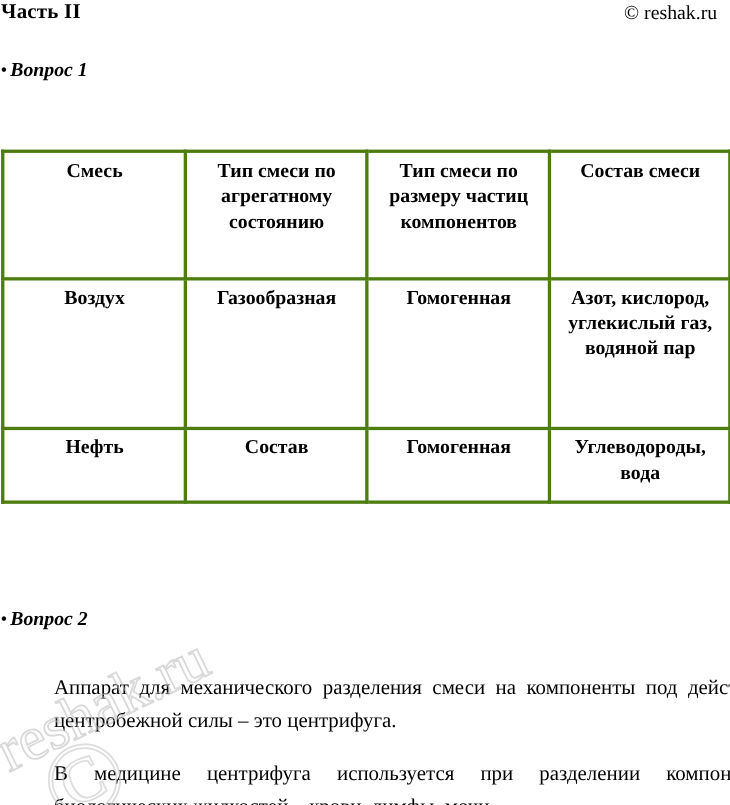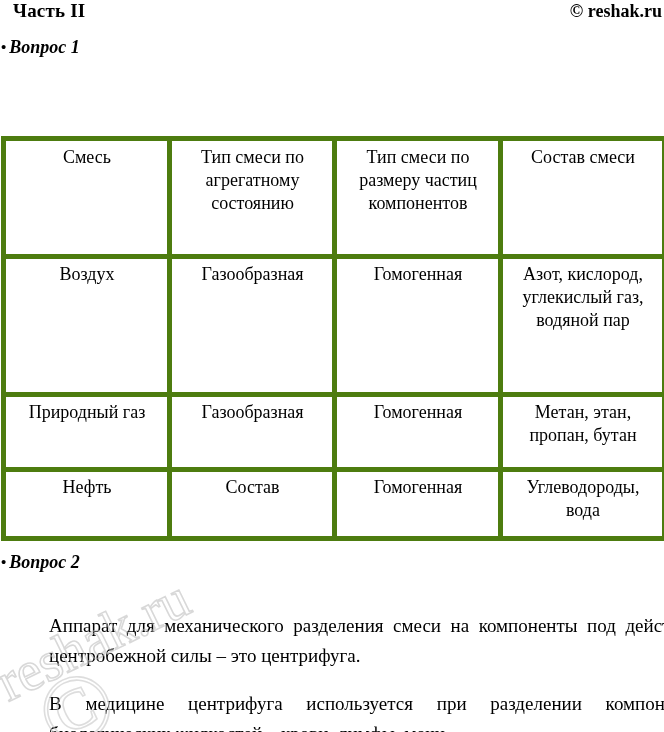--- a/index.html
+++ b/index.html
@@ -47,47 +47,47 @@
     height: 28px;
     display: flex;
     align-items: flex-start;
     justify-content: space-between;
   }
   .part-title {
     font-size: 19px;
     font-weight: bold;
     line-height: 22px;
     letter-spacing: 0.2px;
-    padding-left: 13px;
+    padding-left: 1px;
   }
   .copyright {
     font-size: 18px;
     line-height: 22px;
-    font-weight: bold;
-    padding-right: 2px;
+    font-weight: normal;
+    padding-right: 12px;
   }
 
   
   .q-heading {
     position: absolute;
     left: 1px;
     font-style: italic;
     font-weight: bold;
     font-size: 18px;
     line-height: 22px;
     white-space: nowrap;
   }
   .q-heading .bullet {
     font-style: normal;
     font-weight: bold;
     font-size: 15px;
     vertical-align: 1px;
     margin-right: 3px;
   }
-  #q1-heading { top: 36px; }
+  #q1-heading { top: 52px; }
   #q2-heading { top: 551px; }
 
   
   .intro-line {
     position: absolute;
     left: 2px;
     top: 89px;
     font-size: 19px;
     line-height: 23px;
     white-space: nowrap;
@@ -99,24 +99,24 @@
     left: 1px;
     top: 136px;
     width: 661px;
     border-collapse: collapse;
     table-layout: fixed;
     font-size: 18px;
     line-height: 23px;
   }
   .mix-table th,
   .mix-table td {
-    border: 5px solid #4d7c0f;
+    border: 3px solid #4d7c0f;
     vertical-align: top;
     padding: 4px 7px 4px 8px;
-    font-weight: normal;
+    font-weight: bold;
   }
   .mix-table thead th {
     text-align: center;
     height: 104px;
     vertical-align: top;
     padding-top: 5px;
   }
   .mix-table tbody td {
     text-align: center;
   }
@@ -188,26 +188,20 @@
         </th>
       </tr>
     </thead>
     <tbody>
       <tr class="row-air">
         <td>Воздух</td>
         <td>Газообразная</td>
         <td>Гомогенная</td>
         <td>Азот, кислород, углекислый газ, водяной пар</td>
       </tr>
-      <tr class="row-gas">
-        <td>Природный газ</td>
-        <td>Газообразная</td>
-        <td>Гомогенная</td>
-        <td>Метан, этан, пропан, бутан</td>
-      </tr>
       <tr class="row-oil">
         <td>Нефть</td>
         <td>Состав</td>
         <td>Гомогенная</td>
         <td>Углеводороды, вода</td>
       </tr>
     </tbody>
   </table>
 
   <div class="q-heading" id="q2-heading">

